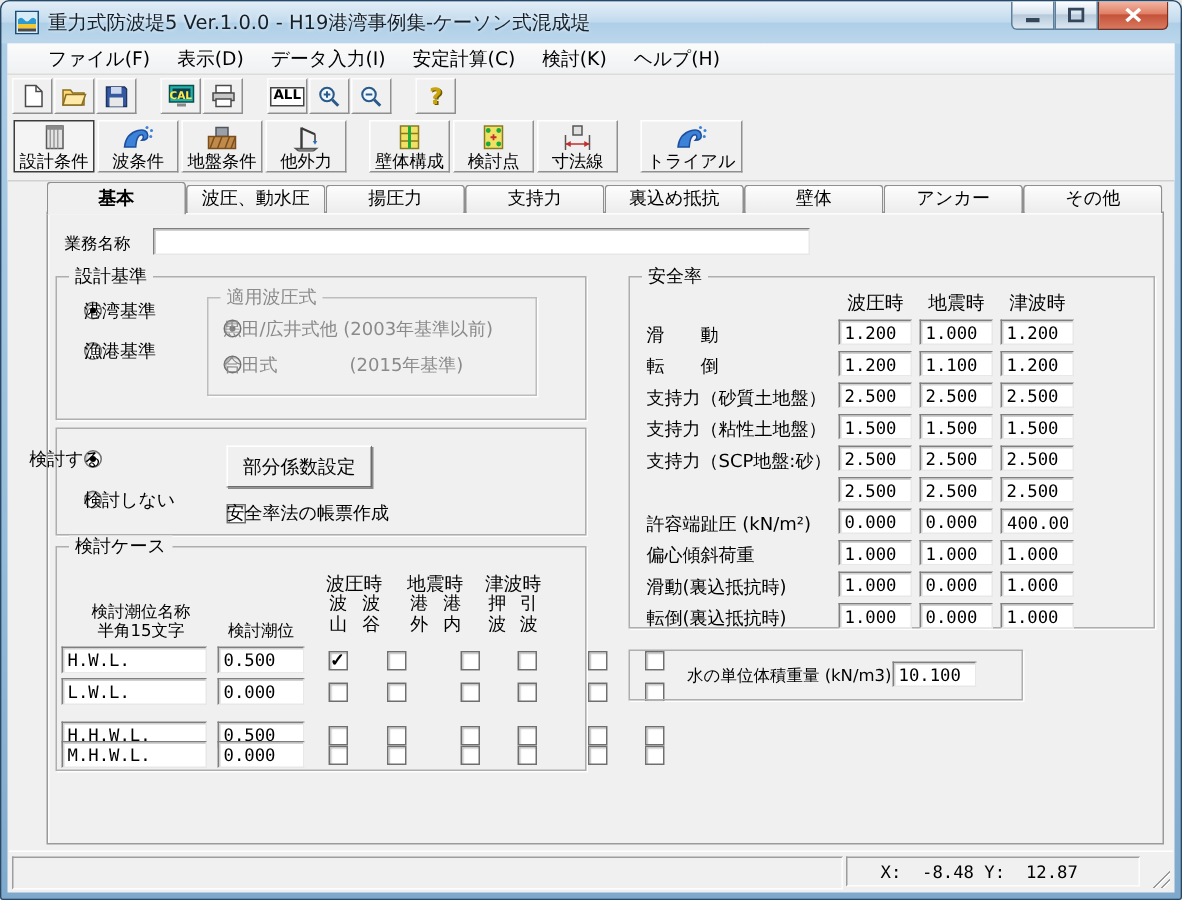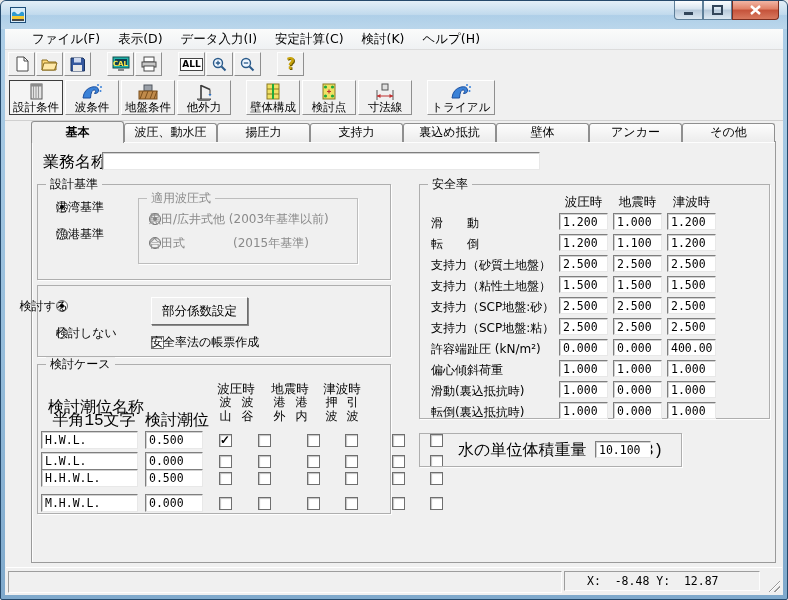--- a/index.html
+++ b/index.html
@@ -51,21 +51,21 @@
   
   .tabstrip{left:26px;top:92px;height:21px;display:flex;z-index:3;}
   .tab{width:93px;box-sizing:border-box;height:19px;margin-top:2px;border:1px solid #8f8f8f;border-bottom:none;
     border-radius:3px 3px 0 0;background:linear-gradient(#fdfdfd,#ececec);text-align:center;font-size:12px;
     line-height:17px;white-space:nowrap;overflow:hidden;}
   .tab.selected{height:22px;margin-top:0;background:#f0f0f0;font-weight:bold;line-height:20px;z-index:4;position:relative;}
   
   .tabpanel{left:26px;top:112px;width:745px;height:422px;background:#f0f0f0;
     border:1px solid #9a9a9a;box-shadow:inset 1px 1px 0 #fdfdfd;box-sizing:border-box;z-index:2;}
   .tabpanel *{position:absolute;box-sizing:border-box;}
-  .lbl{white-space:pre;font-size:16px;line-height:14px;font-family:Liberation Mono, monospace;}
+  .lbl{white-space:pre;font-size:11px;line-height:14px;}
   .tin{background:#fff;border:1px solid;border-color:#7f7f7f #e8e8e8 #e8e8e8 #7f7f7f;
     box-shadow:inset 1px 1px 0 rgba(0,0,0,.18);font-family:"DejaVu Sans Mono",monospace;font-size:11.5px;
     padding:1px 3px;height:18px;color:#000;}
   .grp{border:1px solid #aeaeae;box-shadow:1px 1px 0 rgba(255,255,255,.9);}
   .grp-legend{top:-8px;left:8px;background:#f0f0f0;padding:0 4px;font-size:12px;line-height:15px;white-space:nowrap;}
   .grp.disabled{border-color:#bdbdbd;}
   .grp.disabled .grp-legend, .dis-lbl{color:#8a8a8a;}
   .opt{display:flex;align-items:center;gap:6px;white-space:pre;}
   input[type=radio]{appearance:none;width:12px;height:12px;margin:0;border-radius:50%;background:#fff;
     border:1px solid #6f6f6f;box-shadow:inset 1px 1px 1px rgba(0,0,0,.25);flex:0 0 auto;position:relative;}
@@ -110,20 +110,21 @@
 
   <div class="titlebar">
     <span class="app-icon">
       <svg viewBox="0 0 16 16" width="16" height="16">
           <rect x="0.5" y="0.5" width="15" height="15" fill="#d8ecf8" stroke="#1d4e7a"></rect>
           <path d="M2 6 q2 -2.5 4 0 q2 2.5 4 0 q2 -2.5 4 0 v3 h-12 z" fill="#2e9ad0"></path>
           <rect x="2" y="9" width="12" height="3" fill="#f4c832"></rect>
           <rect x="2" y="12" width="12" height="2" fill="#4a4a4a"></rect>
         </svg>
     </span>
+    <span class="title-text">重力式防波堤5 Ver.1.0.0 - H19港湾事例集-ケーソン式混成堤</span>
     <div class="win-controls">
       <div class="win-btn min">
         <svg width="10" height="9" viewBox="0 0 10 9">
             <rect x="0" y="6" width="9" height="3" fill="#33465a"></rect>
           </svg>
       </div>
       <div class="win-btn">
         <svg width="11" height="10" viewBox="0 0 11 10">
             <rect x="1" y="1" width="9" height="8" fill="none" stroke="#33465a" stroke-width="2"></rect>
           </svg>
@@ -368,21 +369,21 @@
         <div class="crow" style="top:87px;">
           <input class="tin cname" value="L.W.L." style="">
           <input class="tin ctide" value="0.000" style="">
           <input type="checkbox" class="k0" style="">
           <input type="checkbox" class="k1" style="">
           <input type="checkbox" class="k2" style="">
           <input type="checkbox" class="k3" style="">
           <input type="checkbox" class="k4" style="">
           <input type="checkbox" class="k5" style="">
         </div>
-        <div class="crow" style="top:104px;">
+        <div class="crow" style="top:116px;">
           <input class="tin cname" value="H.H.W.L." style="">
           <input class="tin ctide" value="0.500" style="">
           <input type="checkbox" class="k0" style="">
           <input type="checkbox" class="k1" style="">
           <input type="checkbox" class="k2" style="">
           <input type="checkbox" class="k3" style="">
           <input type="checkbox" class="k4" style="">
           <input type="checkbox" class="k5" style="">
         </div>
         <div class="crow" style="top:129px;">
@@ -427,21 +428,20 @@
           <input class="tin sv v1" value="1.500" style="">
           <input class="tin sv v2" value="1.500" style="">
         </div>
         <div class="srow" style="top:112px;">
           <span class="slbl">支持力（SCP地盤:砂）</span>
           <input class="tin sv v0" value="2.500" style="">
           <input class="tin sv v1" value="2.500" style="">
           <input class="tin sv v2" value="2.500" style="">
         </div>
         <div class="srow" style="top:133px;">
-          <span class="slbl">支持力（SCP地盤:粘）</span>
           <input class="tin sv v0" value="2.500" style="">
           <input class="tin sv v1" value="2.500" style="">
           <input class="tin sv v2" value="2.500" style="">
         </div>
         <div class="srow" style="top:154px;">
           <span class="slbl">許容端趾圧 (kN/m²)</span>
           <input class="tin sv v0" value="0.000" style="">
           <input class="tin sv v1" value="0.000" style="">
           <input class="tin sv v2" value="400.000" style="">
         </div>

